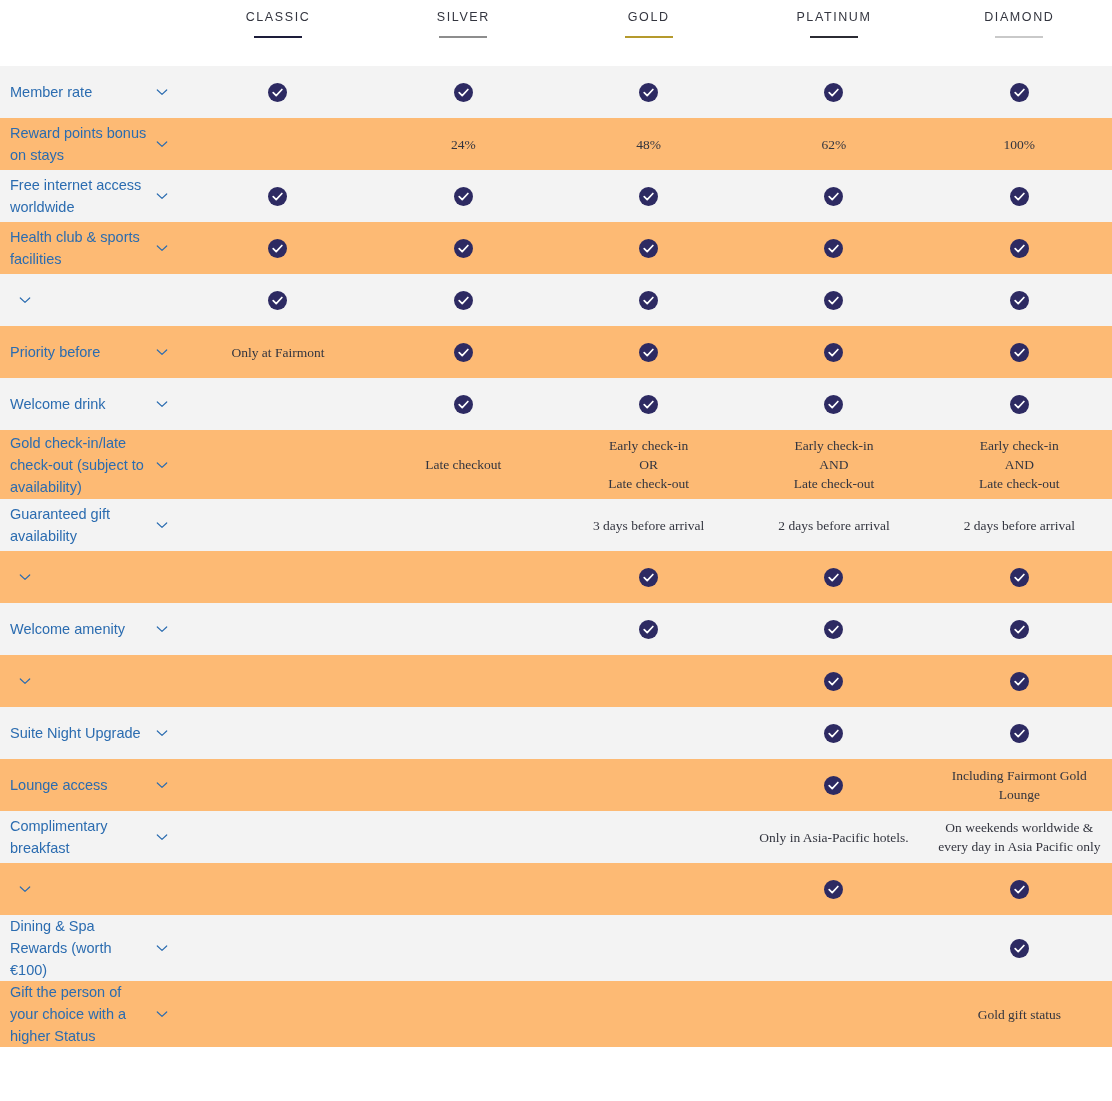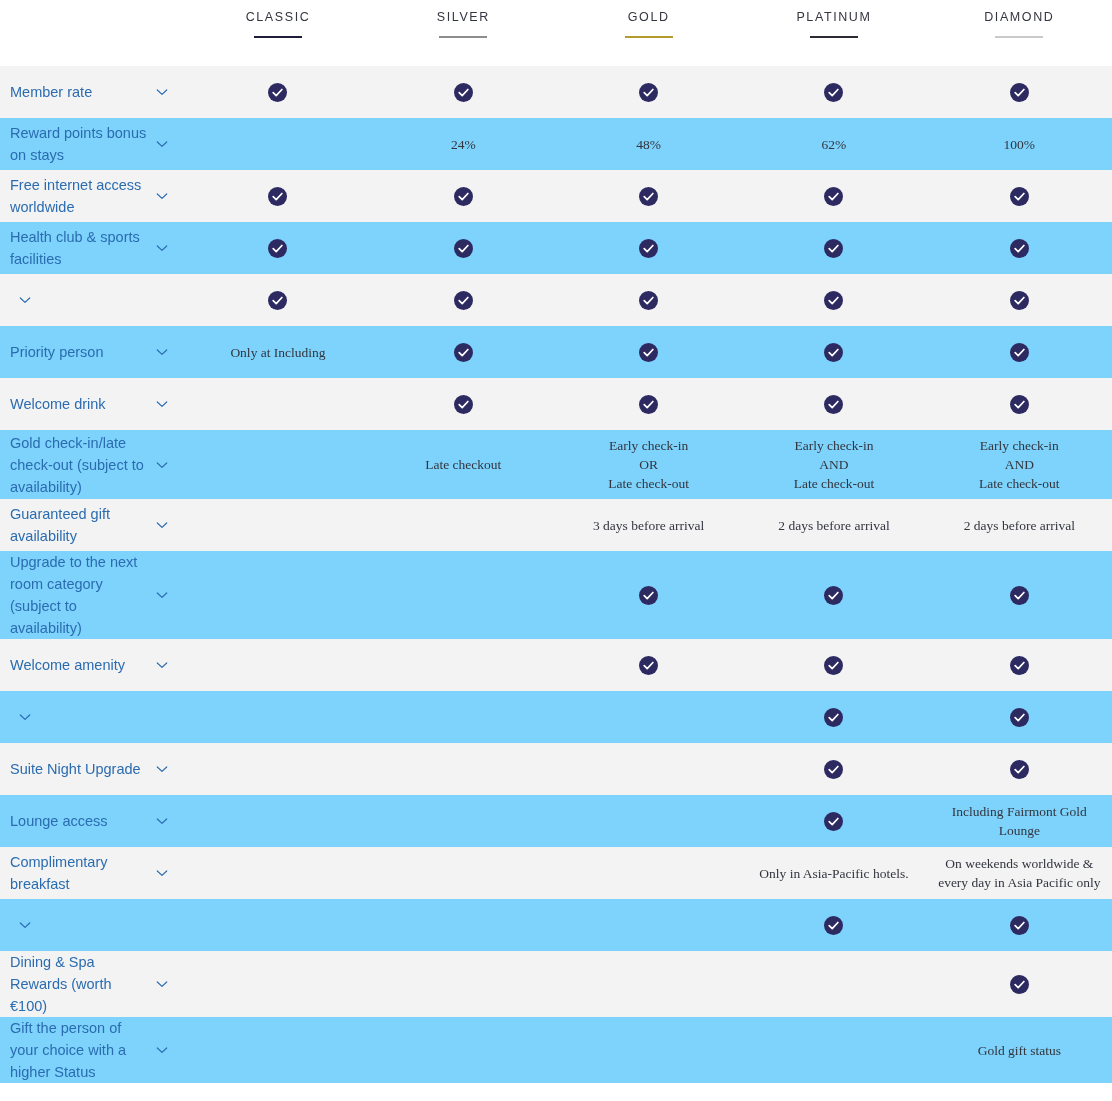--- a/index.html
+++ b/index.html
@@ -47,21 +47,21 @@
   .tier-rule {
     margin-top: 11px;
     width: 48px;
     height: 2px;
     background: #1d1d3a;
   }
 
   .spacer-head { background: #ffffff; padding: 0; }
 
   
-  tbody tr { background: #7dd3fc; }
+  tbody tr { background: #fdba74; }
   tbody tr.alt { background: #f3f3f3; }
 
   td.label-cell {
     width: 280px;
     padding: 0;
     vertical-align: middle;
     margin-left: 36px;
   }
   .label-wrap {
     display: flex;
@@ -298,30 +298,30 @@
               <path d="M5.2 9.7 L8.2 12.6 L13.9 6.5" fill="none" stroke="#ffffff" stroke-width="1.7" stroke-linecap="round" stroke-linejoin="round"></path>
             </svg></span></td>
         <td class="val-cell"><span class="check"><svg width="19" height="19" viewBox="0 0 19 19" aria-hidden="true">
               <circle cx="9.5" cy="9.5" r="9.5" fill="#2d2a62"></circle>
               <path d="M5.2 9.7 L8.2 12.6 L13.9 6.5" fill="none" stroke="#ffffff" stroke-width="1.7" stroke-linecap="round" stroke-linejoin="round"></path>
             </svg></span></td>
       </tr>
       <tr>
         <td class="label-cell">
           <div class="label-wrap">
-            <span class="label-text">Priority person</span>
-            <span class="chevron">
-              <svg width="14" height="14" viewBox="0 0 14 14" aria-hidden="true">
-                <path d="M2.3 5 L7 9.4 L11.7 5" fill="none" stroke="#2b6cb0" stroke-width="1.2" stroke-linecap="round" stroke-linejoin="round"></path>
-              </svg>
-            </span>
-          </div>
-        </td>
-        <td class="val-cell">
-          <span class="val-text">Only at Including</span>
+            <span class="label-text">Priority before</span>
+            <span class="chevron">
+              <svg width="14" height="14" viewBox="0 0 14 14" aria-hidden="true">
+                <path d="M2.3 5 L7 9.4 L11.7 5" fill="none" stroke="#2b6cb0" stroke-width="1.2" stroke-linecap="round" stroke-linejoin="round"></path>
+              </svg>
+            </span>
+          </div>
+        </td>
+        <td class="val-cell">
+          <span class="val-text">Only at Fairmont</span>
         </td>
         <td class="val-cell"><span class="check"><svg width="19" height="19" viewBox="0 0 19 19" aria-hidden="true">
               <circle cx="9.5" cy="9.5" r="9.5" fill="#2d2a62"></circle>
               <path d="M5.2 9.7 L8.2 12.6 L13.9 6.5" fill="none" stroke="#ffffff" stroke-width="1.7" stroke-linecap="round" stroke-linejoin="round"></path>
             </svg></span></td>
         <td class="val-cell"><span class="check"><svg width="19" height="19" viewBox="0 0 19 19" aria-hidden="true">
               <circle cx="9.5" cy="9.5" r="9.5" fill="#2d2a62"></circle>
               <path d="M5.2 9.7 L8.2 12.6 L13.9 6.5" fill="none" stroke="#ffffff" stroke-width="1.7" stroke-linecap="round" stroke-linejoin="round"></path>
             </svg></span></td>
         <td class="val-cell"><span class="check"><svg width="19" height="19" viewBox="0 0 19 19" aria-hidden="true">
@@ -420,21 +420,20 @@
         <td class="val-cell">
           <span class="val-text">2 days before arrival</span>
         </td>
         <td class="val-cell">
           <span class="val-text">2 days before arrival</span>
         </td>
       </tr>
       <tr>
         <td class="label-cell">
           <div class="label-wrap">
-            <span class="label-text">Upgrade to the next room category (subject to availability)</span>
             <span class="chevron">
               <svg width="14" height="14" viewBox="0 0 14 14" aria-hidden="true">
                 <path d="M2.3 5 L7 9.4 L11.7 5" fill="none" stroke="#2b6cb0" stroke-width="1.2" stroke-linecap="round" stroke-linejoin="round"></path>
               </svg>
             </span>
           </div>
         </td>
         <td class="val-cell">
           <span class="empty"></span>
         </td>

